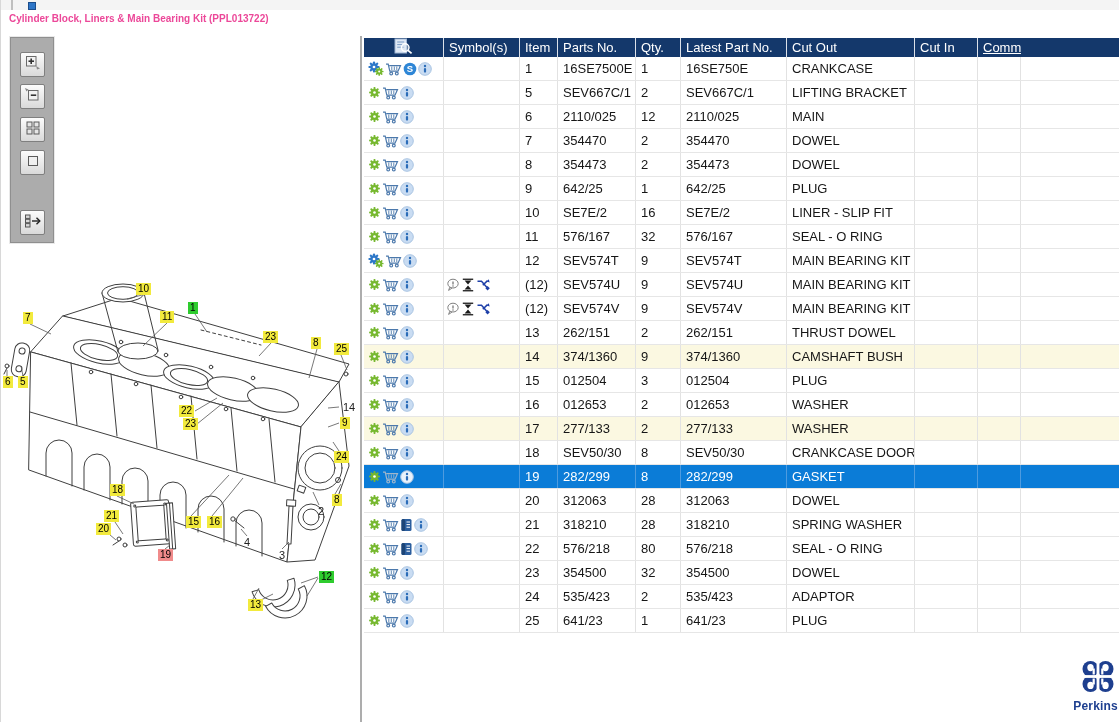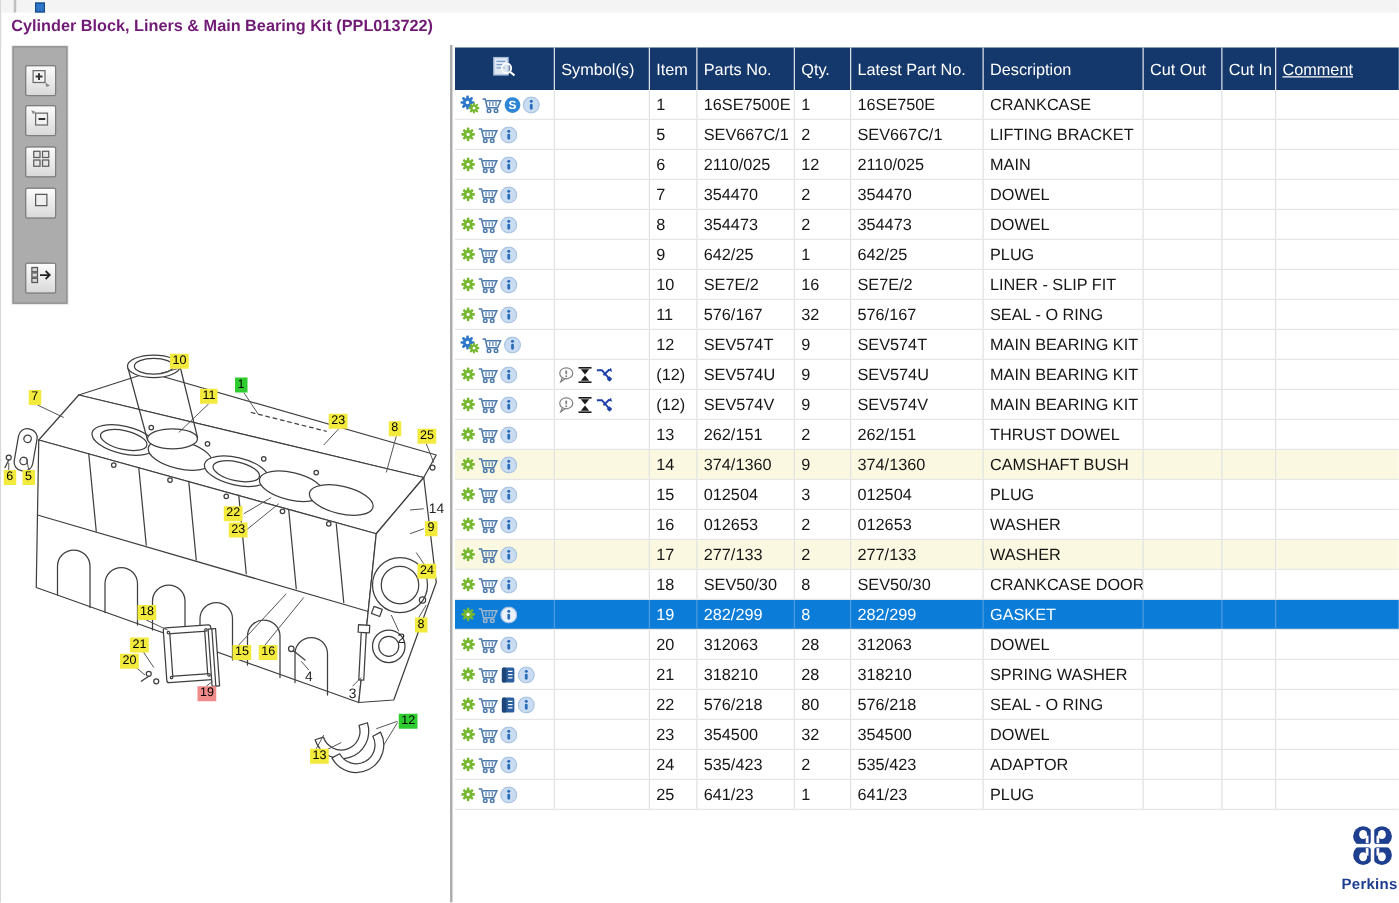--- a/index.html
+++ b/index.html
@@ -7,42 +7,42 @@
   body {
     width:1119px; height:722px; position:relative; overflow:hidden;
     background:#fff; font-family:"Liberation Sans", sans-serif;
     border-left:1px solid #D8D8D8;
   }
   
   .topstrip { position:absolute; left:0; top:0; width:1119px; height:10px; background:#F4F4F4; }
   .topstrip .vline { position:absolute; left:10px; top:0; width:2px; height:10px; background:#BFBFBF; }
   .topstrip .appicon { position:absolute; left:27px; top:2px; width:8px; height:8px; background:#2E76C8; border:1px solid #1C4E8C; }
 
-  .page-title { position:absolute; left:8px; top:13px; font-size:13px; font-weight:bold; color:#701a75; white-space:nowrap; }
+  .page-title { position:absolute; left:8px; top:13px; font-size:10px; font-weight:bold; color:#ec4899; white-space:nowrap; }
 
   
   .left-panel { position:absolute; left:0; top:36px; width:361px; height:686px; background:#fff; border-right:2px solid #ADADAD; }
 
   .toolbar { position:absolute; left:9px; top:37px; width:44px; height:206px; background:#ACACAC;
              border:1px solid #8F8F8F; box-shadow:0 0 0 1px #E9E9E9; }
   .tb-btn { position:absolute; left:9px; width:25px; height:25px; border:1px solid #7F7F7F; border-radius:2px;
             background:linear-gradient(#FCFCFC,#D9D9D9); display:flex; align-items:center; justify-content:center; cursor:pointer; }
 
   .diagram-svg { position:absolute; left:0; top:0; width:361px; height:722px; }
 
   .dlabel { position:absolute; font-size:10px; line-height:12px; padding:0 2px; color:#000; cursor:pointer; z-index:5; }
   .dlabel.yellow { background:var(--label-yellow,#F2EA3D); }
   .dlabel.green  { background:var(--label-green,#2ECC2E); }
   .dlabel.red    { background:var(--label-red,#F08B8B); }
   .dlabel.plain  { background:transparent; font-size:11px; color:#222; }
 
   
   .table-region { position:absolute; left:363px; top:38px; width:756px; }
   .thead, .row { display:grid; grid-template-columns:80px 76px 38px 78px 45px 106px 128px 63px 43px 99px; }
-  .thead { height:34px; background:var(--header-bg,#14386B); }
+  .thead { height:19px; background:var(--header-bg,#14386B); }
   .th { color:#fff; font-size:13px; display:flex; align-items:center; padding:0 5px;
         border-right:1px solid rgba(255,255,255,0.85); white-space:nowrap; overflow:hidden; }
   .th:last-child { border-right:none;text-decoration:underline; }
   .th.iconcol { justify-content:center; }
   .row { height:24px; background:#fff; border-bottom:1px solid #E6E6E6; }
   .row.cream { background:var(--cream,#FBF8E1); }
   .row.selected { background:var(--selected,#0B7CD7); }
   .cell { font-size:13px; color:#161616; display:flex; align-items:center; padding:0 5px;
           border-right:1px solid #E2E2E2; overflow:hidden; white-space:nowrap; }
   .row.selected .cell { color:#fff; border-right-color:#4E9BDF; }
@@ -277,21 +277,20 @@
             </g>
             <circle cx="12.2" cy="9.6" r="3.8" fill="rgba(222,232,245,0.45)" stroke="#FFFFFF" stroke-width="1.4"></circle>
             <line x1="15" y1="12.4" x2="18.6" y2="15.4" stroke="#FFFFFF" stroke-width="1.8"></line>
           </svg></span>
       </div>
       <div class="th">Symbol(s)</div>
       <div class="th">Item</div>
       <div class="th">Parts No.</div>
       <div class="th">Qty.</div>
       <div class="th">Latest Part No.</div>
-      <div class="th">Description</div>
       <div class="th">Cut Out</div>
       <div class="th">Cut In</div>
       <div class="th">Comment</div>
     </div>
   <div id="tbody">
       <div class="row">
         <div class="cell tools">
           <span class="ricon">
             <svg width="16" height="15" viewBox="0 0 16 15">
               <g transform="translate(6 6) scale(0.8)">

